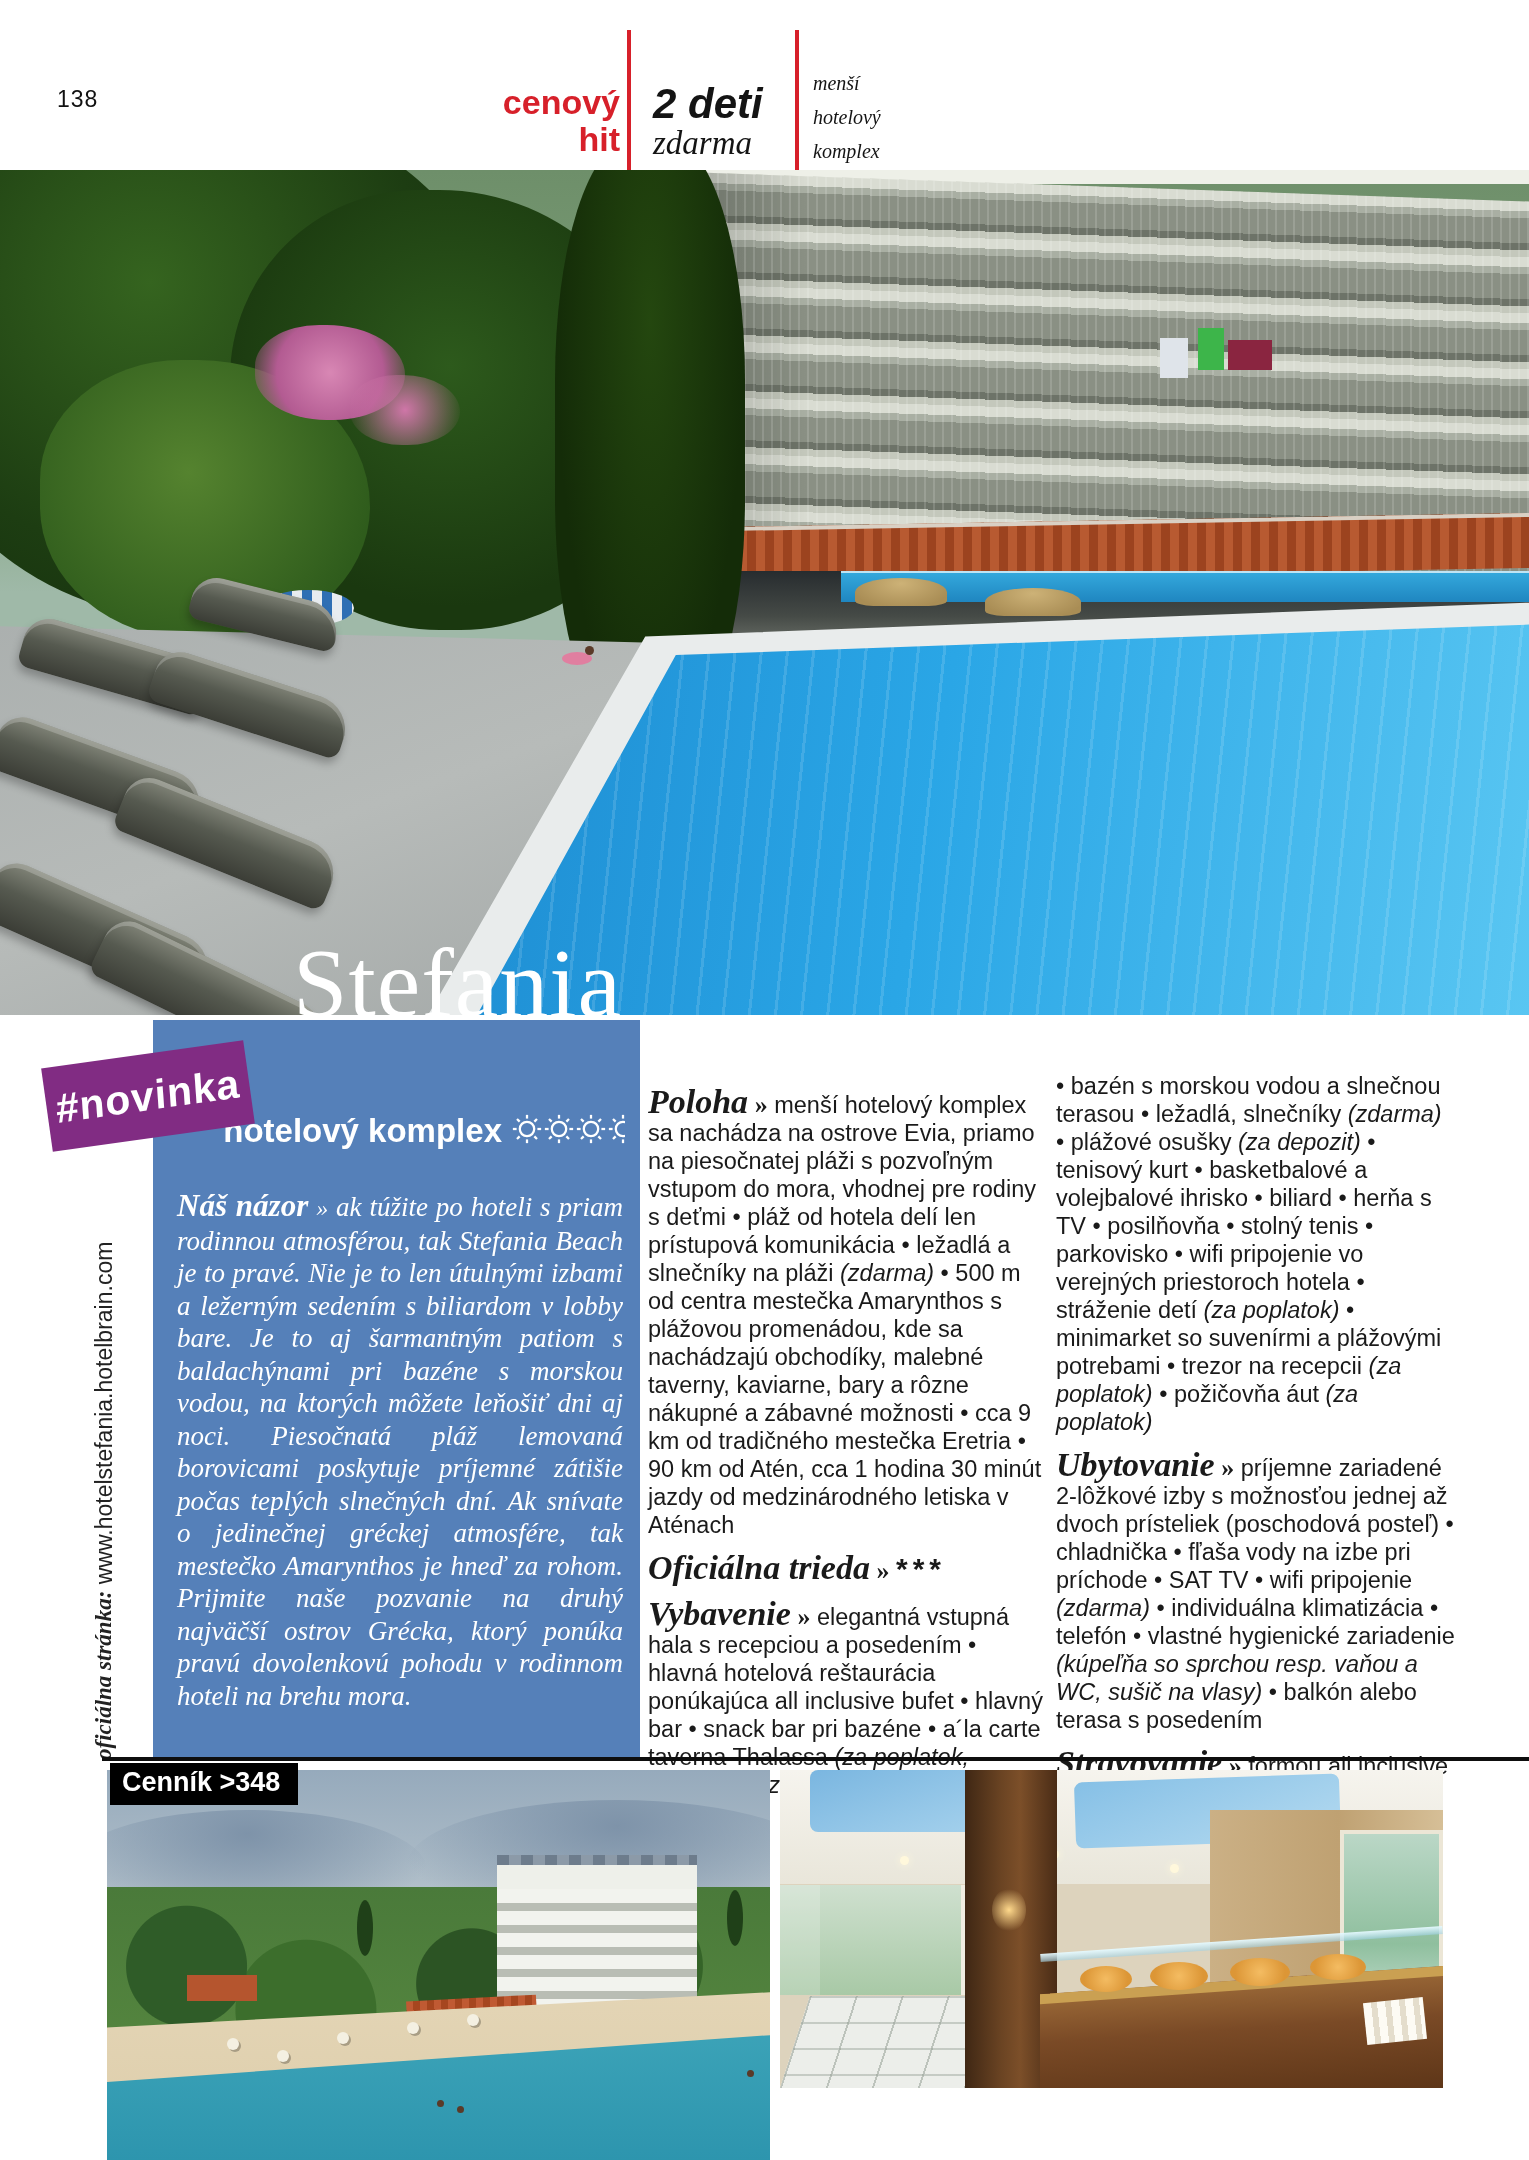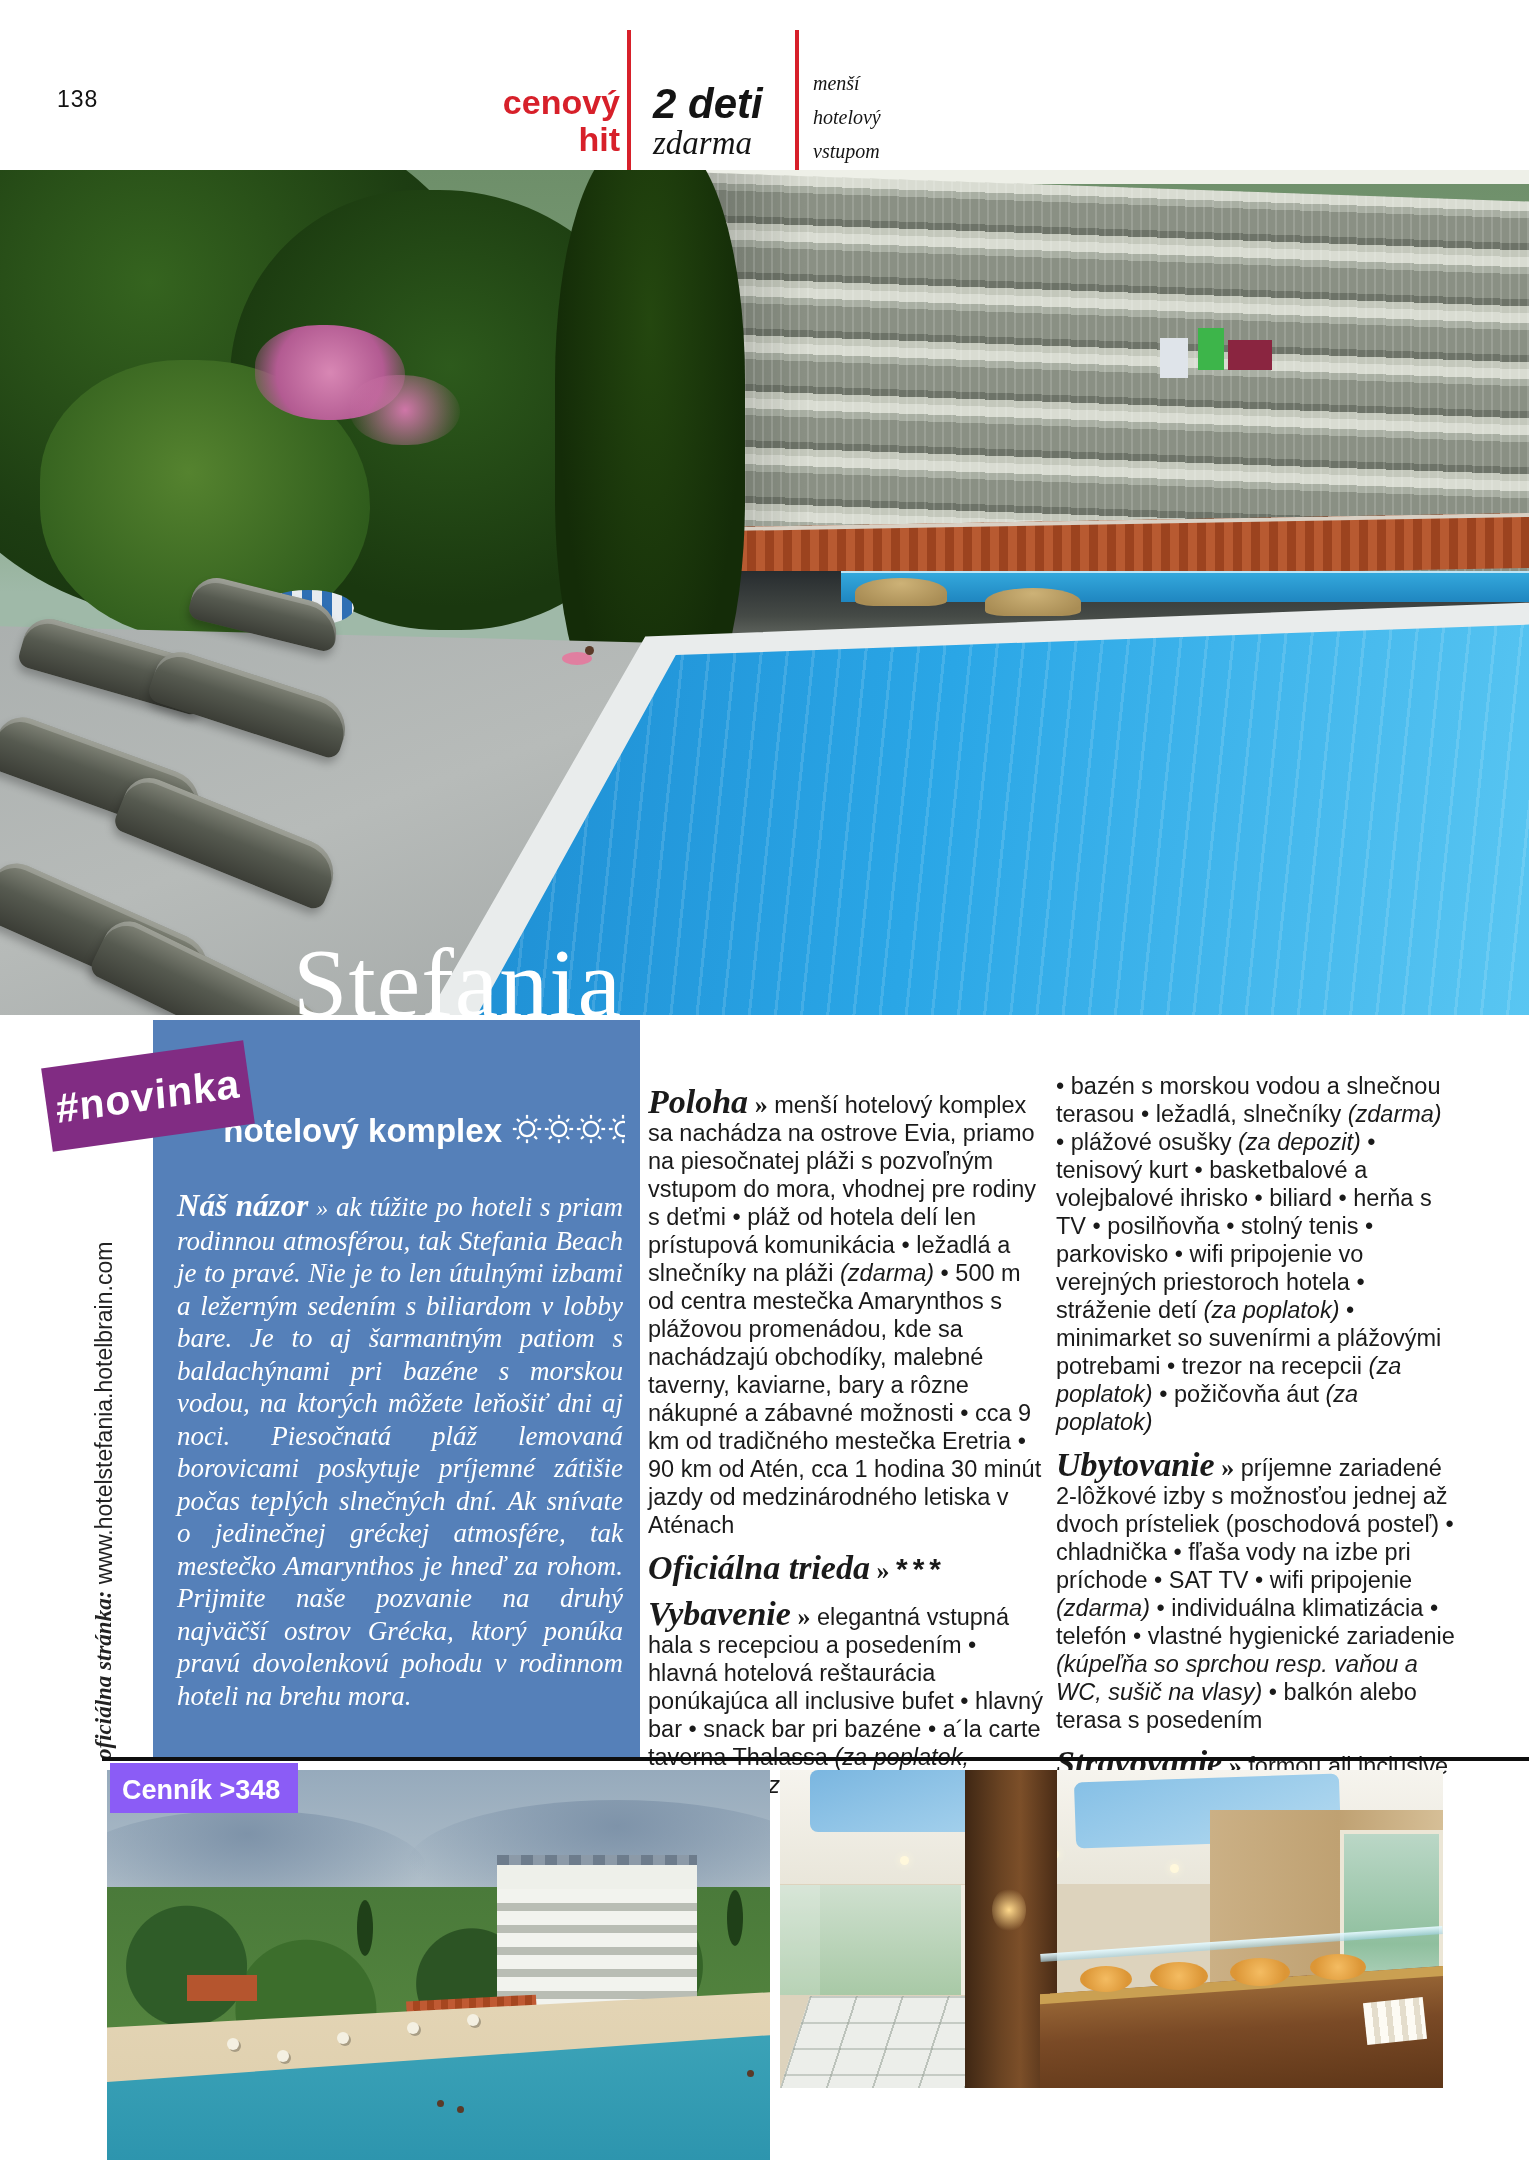--- a/index.html
+++ b/index.html
@@ -169,43 +169,43 @@
                       repeating-linear-gradient(180deg,rgba(150,160,150,.45) 0 2px,rgba(0,0,0,0) 2px 26px);}
   .pr-glass{left:260px;top:170px;width:403px;height:8px;transform:rotate(-4deg);
      background:linear-gradient(180deg,rgba(230,250,255,.95),rgba(160,210,230,.6));}
   .pr-counter{left:260px;top:196px;width:403px;height:122px;transform:skewY(-4deg);transform-origin:right top;
      background:linear-gradient(180deg,#9c6a38 0%,#7a4a26 40%,#5e3618 100%);
      box-shadow:inset 0 10px 0 #caa052;}
   .pr-food{position:absolute;border-radius:50%;background:radial-gradient(circle,#f4bc62 0%,#dc9636 75%);}
   .pr-napkins{left:585px;top:230px;width:60px;height:42px;
      background:repeating-linear-gradient(90deg,#fdfbf4 0 8px,#e4ddcc 8px 14px);transform:rotate(-6deg);}
 
-  .cennik{left:110px;top:1763px;background:#8b5cf6;color:#fff;font-weight:bold;
-     font-size:27px;padding:12px 18px 7px 12px;}
+  .cennik{left:110px;top:1763px;background:#000000;color:#fff;font-weight:bold;
+     font-size:27px;padding:4px 18px 7px 12px;}
 </style>
 </head>
 <body>
 
 <div class="page">
 
   <div class="abs page-num">138</div>
   <div class="abs price-hit">
     <div>cenový</div>
     <div>hit</div>
   </div>
   <div class="abs vrule" style="left:627px;"></div>
   <div class="abs kids">
     <div class="kids-1">2 deti</div>
     <div class="kids-2 serif">zdarma</div>
   </div>
   <div class="abs vrule" style="left:795px;"></div>
   <div class="abs complex serif">
     <div>menší</div>
     <div>hotelový</div>
-    <div>vstupom</div>
+    <div>komplex</div>
   </div>
 
   <div class="abs photo-main photo">
     <div class="abs pm-rooftop"></div>
     <div class="abs pm-building"></div>
     <div class="abs pm-laundry-w"></div>
     <div class="abs pm-laundry-g"></div>
     <div class="abs pm-laundry-m"></div>
     <div class="abs pm-redroof"></div>
     <div class="abs pm-shade"></div>

